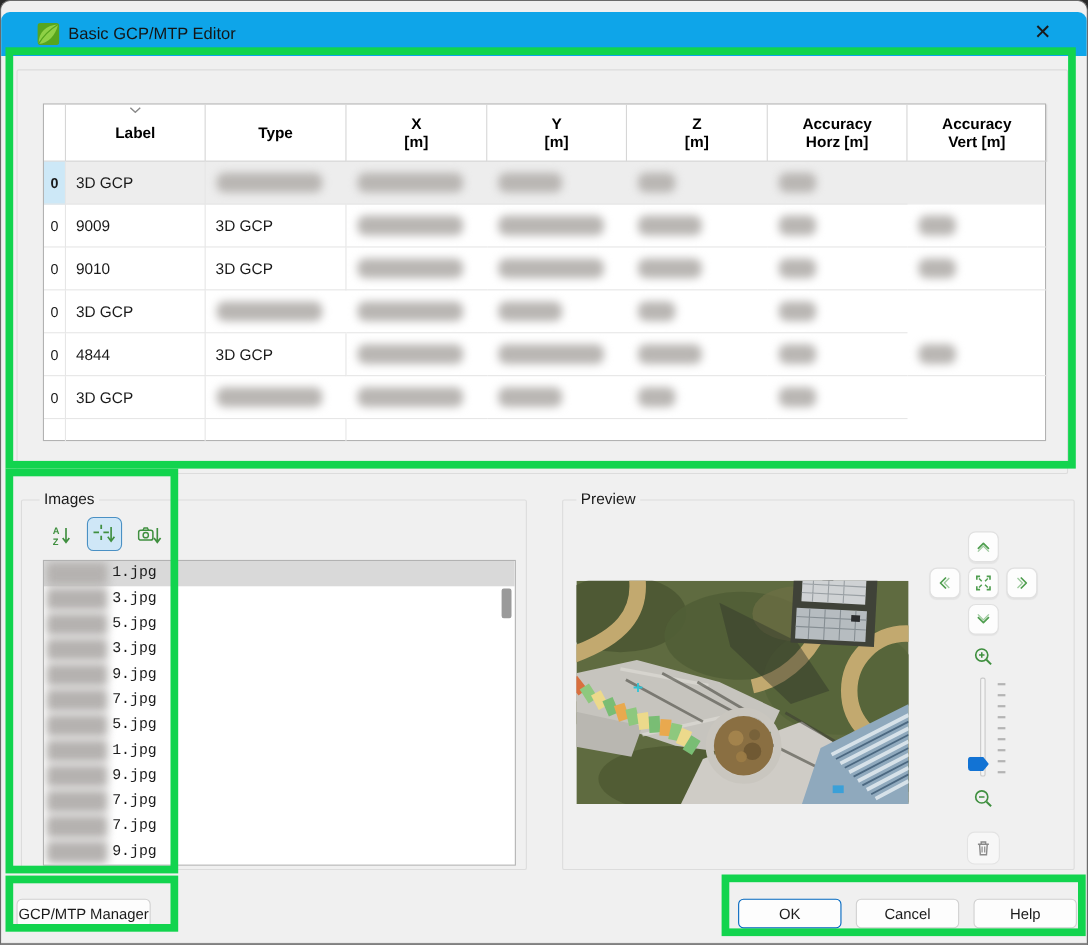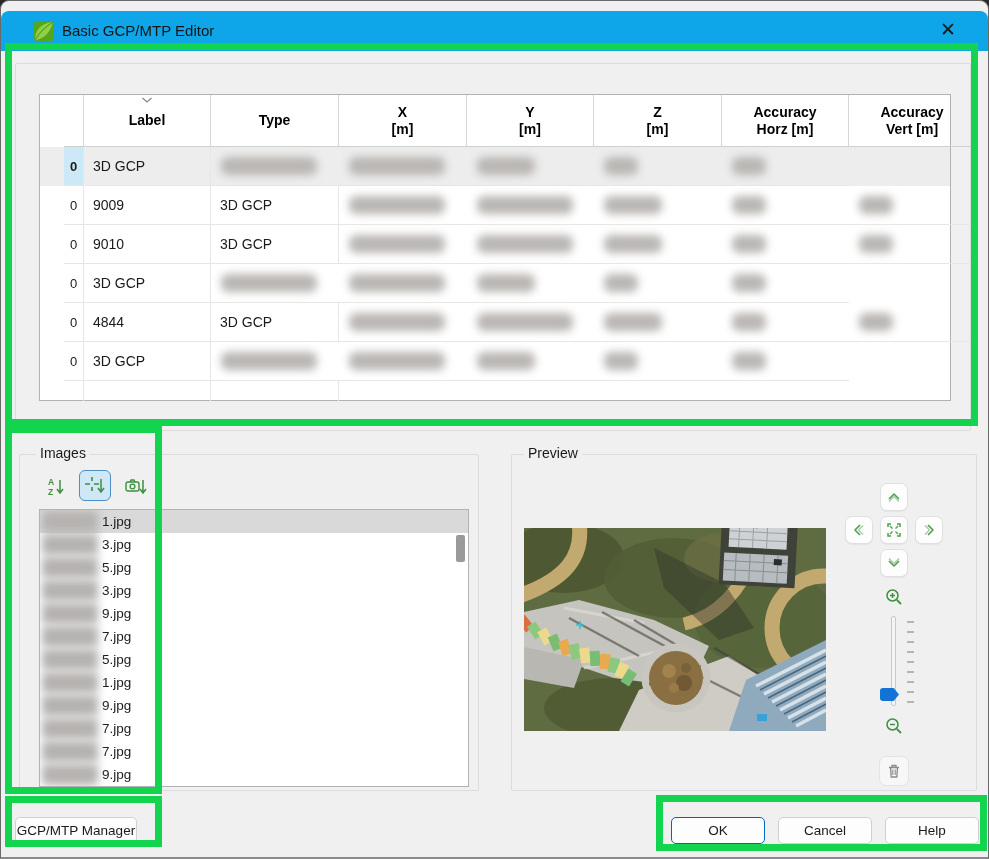--- a/index.html
+++ b/index.html
@@ -14,21 +14,21 @@
   .titlebar { position:absolute; left:0; top:0; width:100%; height:40px; background:#0ea5e9; border-radius:8px 8px 0 0;margin-top:10px; }
   .app-icon { position:absolute; left:33px; top:10px; width:20px; height:20px; }
   .title-text { position:absolute; left:61px; top:0; height:40px; line-height:40px; font-size:15px; color:#151515; }
   .close-btn { position:absolute; right:18px; top:0; width:44px; height:40px; text-align:center; line-height:38px; font-size:19px; color:#1a1a1a; cursor:pointer; }
   
   .groupbox { position:absolute; border:1px solid #dcdcdc; border-radius:2px; }
   .group-label { position:absolute; background:#f0f0f0; padding:0 4px; font-size:14px; color:#1a1a1a; z-index:3; white-space:nowrap; }
   .blur-inline { display:inline-block; width:98px; height:13px; background:#b9b6b3; border-radius:6px; filter:blur(3px); vertical-align:middle; margin:0 4px 2px 4px; }
   
   .gcp-table { position:absolute; left:38px; top:93px; width:912px; height:307px; background:#fff; border:1px solid #b2b2b2; }
-  .t-row { display:grid; grid-template-columns:20px 127px 128px 128px 127px 128px 127px 127px;padding-left:24px; }
+  .t-row { display:grid; grid-template-columns:20px 127px 128px 128px 127px 128px 127px 127px; }
   .t-head { height:52px; }
   .t-head .cell { border-right:1px solid #d6d6d6; border-bottom:1px solid #cfcfcf; display:flex; flex-direction:column; align-items:center; justify-content:center; font-weight:bold; font-size:14px; color:#000; line-height:17px; position:relative; }
   .sort-chevron { position:absolute; top:2px; left:50%; transform:translateX(-50%); width:11px; height:6px; }
   .t-body-row { height:39px; }
   .t-body-row .cell { border-right:1px solid #e6e6e6; border-bottom:1px solid #e6e6e6; font-size:14px; color:#1a1a1a; display:flex; align-items:center; position:relative; }
   .cell.num { justify-content:center; font-size:13px; }
   .cell.txt { padding-left:9px; }
   .row-sel { background:#ededed; }
   .row-sel .cell.num { background:#cde8f7; font-weight:bold; }
   .cell.blurred { border-right:none; }
@@ -37,21 +37,21 @@
   .t-empty { height:20px; }
   .t-empty .cell { border-right:1px solid #e6e6e6; }
   .t-empty .cell.blurred { border-right:none; }
   
   .tool-btn { position:absolute; width:32px; height:31px; border-radius:6px; display:flex; align-items:center; justify-content:center; cursor:pointer; }
   .tool-btn.selected { background:#cfe7f7; border:1px solid #4a90c4; }
   .img-list { position:absolute; left:38px; top:508px; width:430px; height:278px; background:#fff; border:1px solid #b2b2b2; overflow:hidden; }
   .img-item { height:23px; display:flex; align-items:center; position:relative; font-size:13.5px; color:#1a1a1a; }
   .img-item.selected { background:#d9d9d9; }
   .thumb-blur { position:absolute; left:2px; top:1px; width:56px; height:21px; background:#b5b2b0; border-radius:4px; filter:blur(4px); }
-  .img-name { margin-left:62px; }
+  .img-name { margin-left:62px;font-family:Liberation Mono, monospace; }
   .list-scroll { position:absolute; right:3px; top:1px; width:9px; height:275px; }
   .list-thumb { position:absolute; left:0; top:24px; width:9px; height:27px; background:#9a9a9a; border-radius:2px; }
   
   .preview-img { position:absolute; left:523px; top:527px; width:302px; height:203px; cursor:crosshair; }
   .nav-btn { position:absolute; width:28px; height:28px; background:#fdfdfd; border:1px solid #e0e0e0; border-radius:7px; box-shadow:0 1px 1px rgba(0,0,0,.05); display:flex; align-items:center; justify-content:center; cursor:pointer; }
   .flat-icon { position:absolute; width:18px; height:18px; cursor:pointer; }
   .slider-track { position:absolute; left:890px; top:615px; width:5px; height:90px; background:#f4f4f4; border:1px solid #c9c9c9; border-radius:2px; }
   .slider-handle { position:absolute; left:879px; top:687px; width:19px; height:13px; background:#1273d4; border-radius:3px; clip-path:polygon(0 0,72% 0,100% 50%,72% 100%,0 100%); cursor:grab; }
   .tick { position:absolute; left:906px; width:7px; height:2px; background:#b4b4b4; }
   .trash-btn { position:absolute; left:878px; top:755px; width:30px; height:30px; background:#f7f7f7; border:1px solid #e3e3e3; border-radius:7px; display:flex; align-items:center; justify-content:center; cursor:pointer; }

